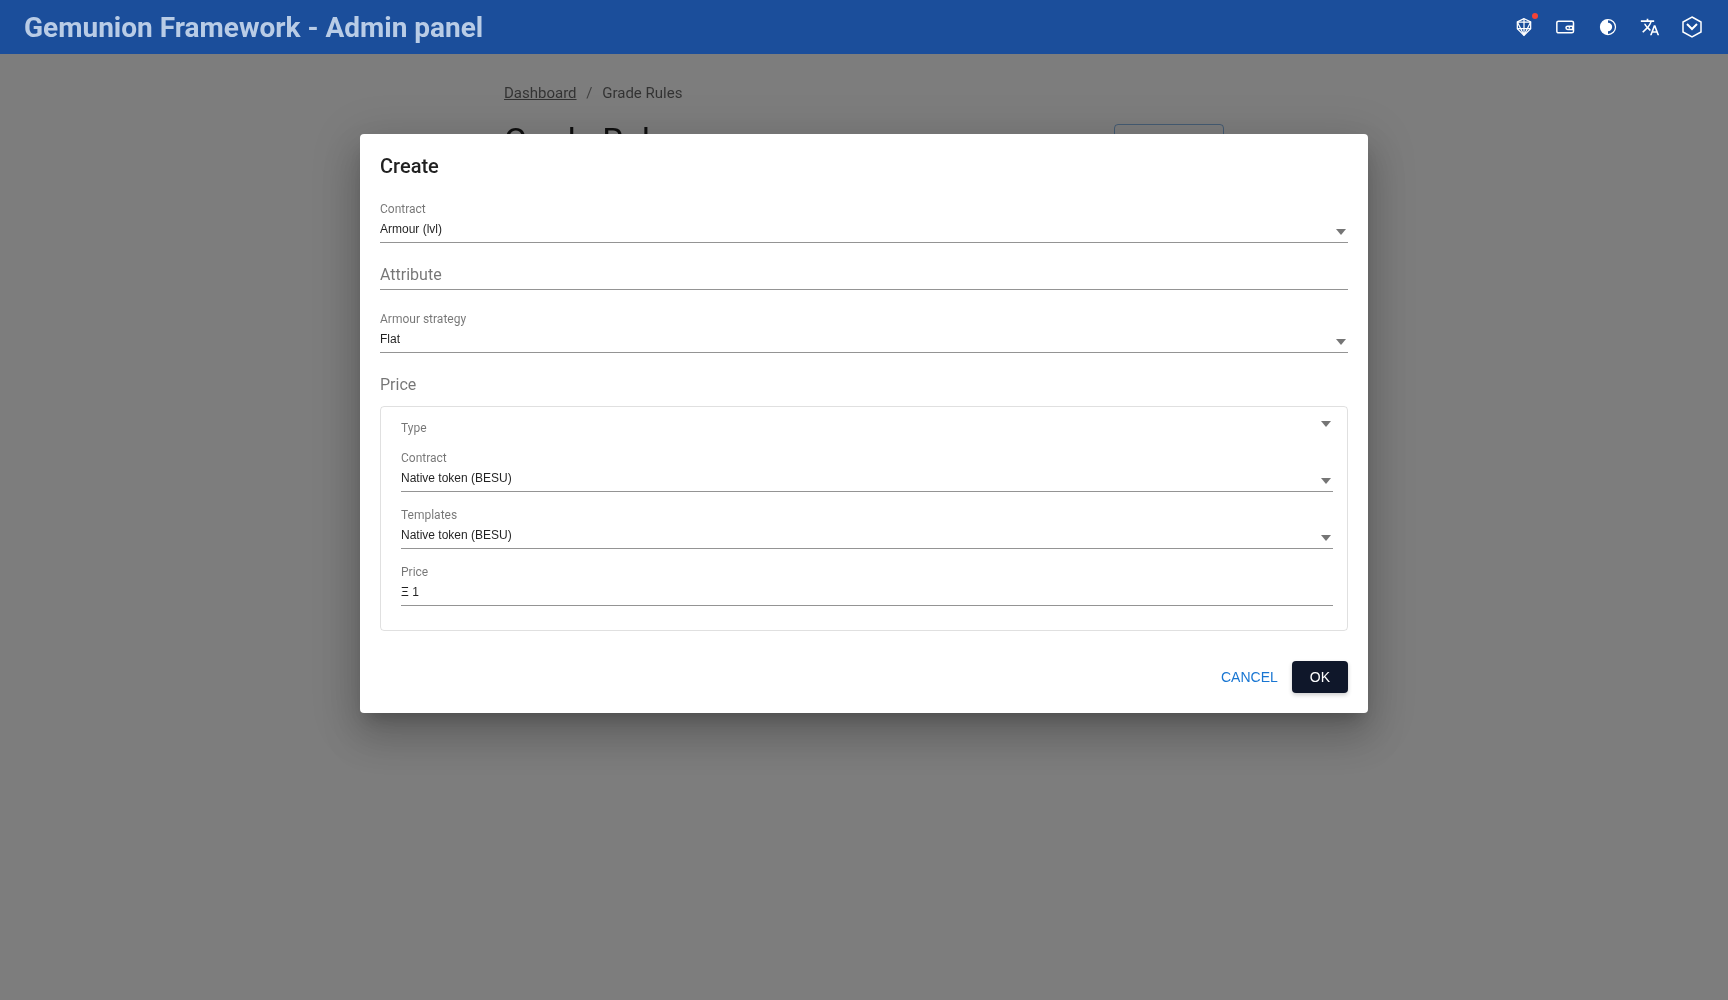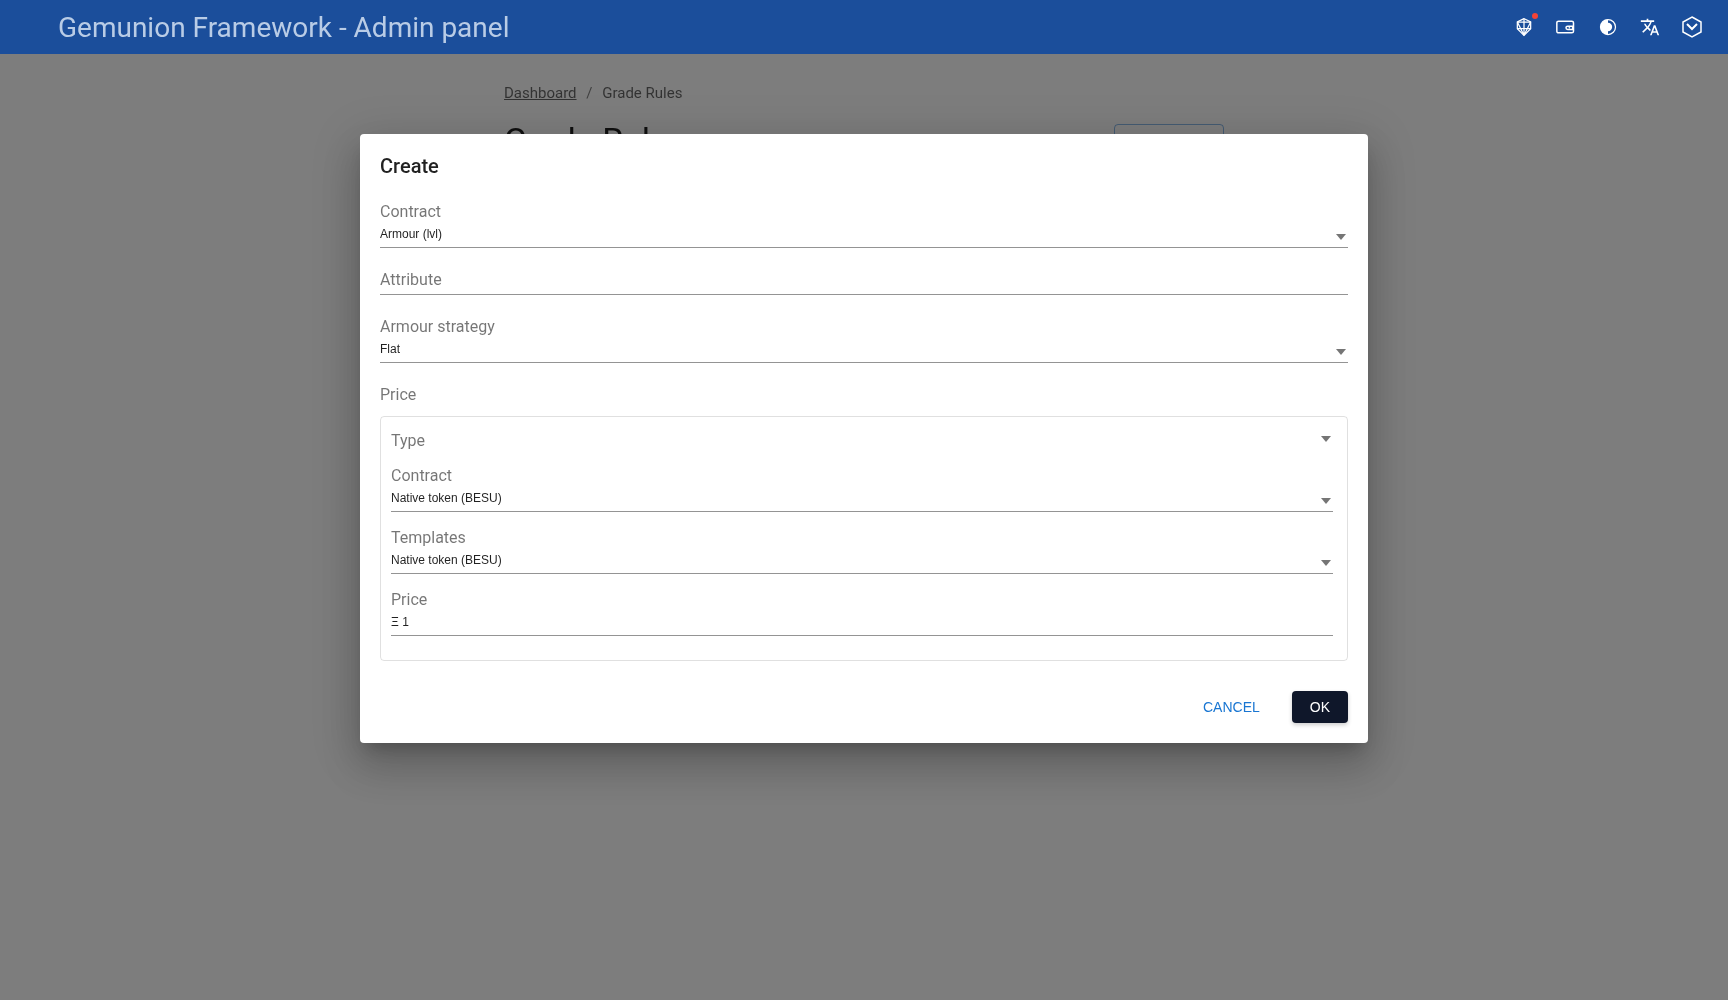--- a/index.html
+++ b/index.html
@@ -15,23 +15,22 @@
       background: #1b4e9b;
       height: 54px;
       display: flex;
       align-items: center;
       justify-content: space-between;
       padding: 0 24px;
       color: #fff;
     }
     .appbar-title {
       font-size: 28px;
-      font-weight: 400;
+      font-weight: 700;
       color: #b9cce6;
-      margin-left: 34px;
     }
     .appbar-icons {
       display: flex;
       align-items: center;
       gap: 18px;
     }
     .appbar-icons .icon-btn {
       position: relative;
       width: 24px;
       height: 24px;
@@ -125,21 +124,21 @@
       font-weight: 500;
       color: rgba(0,0,0,0.87);
       margin-bottom: 24px;
     }
     .form-field {
       position: relative;
       margin-bottom: 22px;
     }
     .form-label {
       display: block;
-      font-size: 16px;
+      font-size: 12px;
       color: rgba(0,0,0,0.54);
       margin-bottom: 2px;
     }
     .form-label-placeholder {
       font-size: 16px;
       color: rgba(0,0,0,0.54);
       position: absolute;
       pointer-events: none;
       top: 0;
     }
@@ -165,30 +164,30 @@
     }
     .section-label {
       font-size: 16px;
       color: rgba(0,0,0,0.54);
       margin-bottom: 12px;
       margin-top: 0;
     }
     .price-box {
       border: 1px solid rgba(0,0,0,0.12);
       border-radius: 4px;
-      padding: 14px 14px 8px 10px;
+      padding: 14px 14px 8px 20px;
       margin-bottom: 30px;
     }
     .price-box .form-field {
       margin-bottom: 16px;
     }
     .dialog-actions {
       display: flex;
       justify-content: flex-end;
-      gap: 20px;
+      gap: 2px;
       margin-top: 20px;
     }
     .btn-text {
       color: #1976d2;
       background: transparent;
       border: none;
       font-size: 14px;
       font-weight: 500;
       padding: 8px 12px;
       cursor: pointer;

